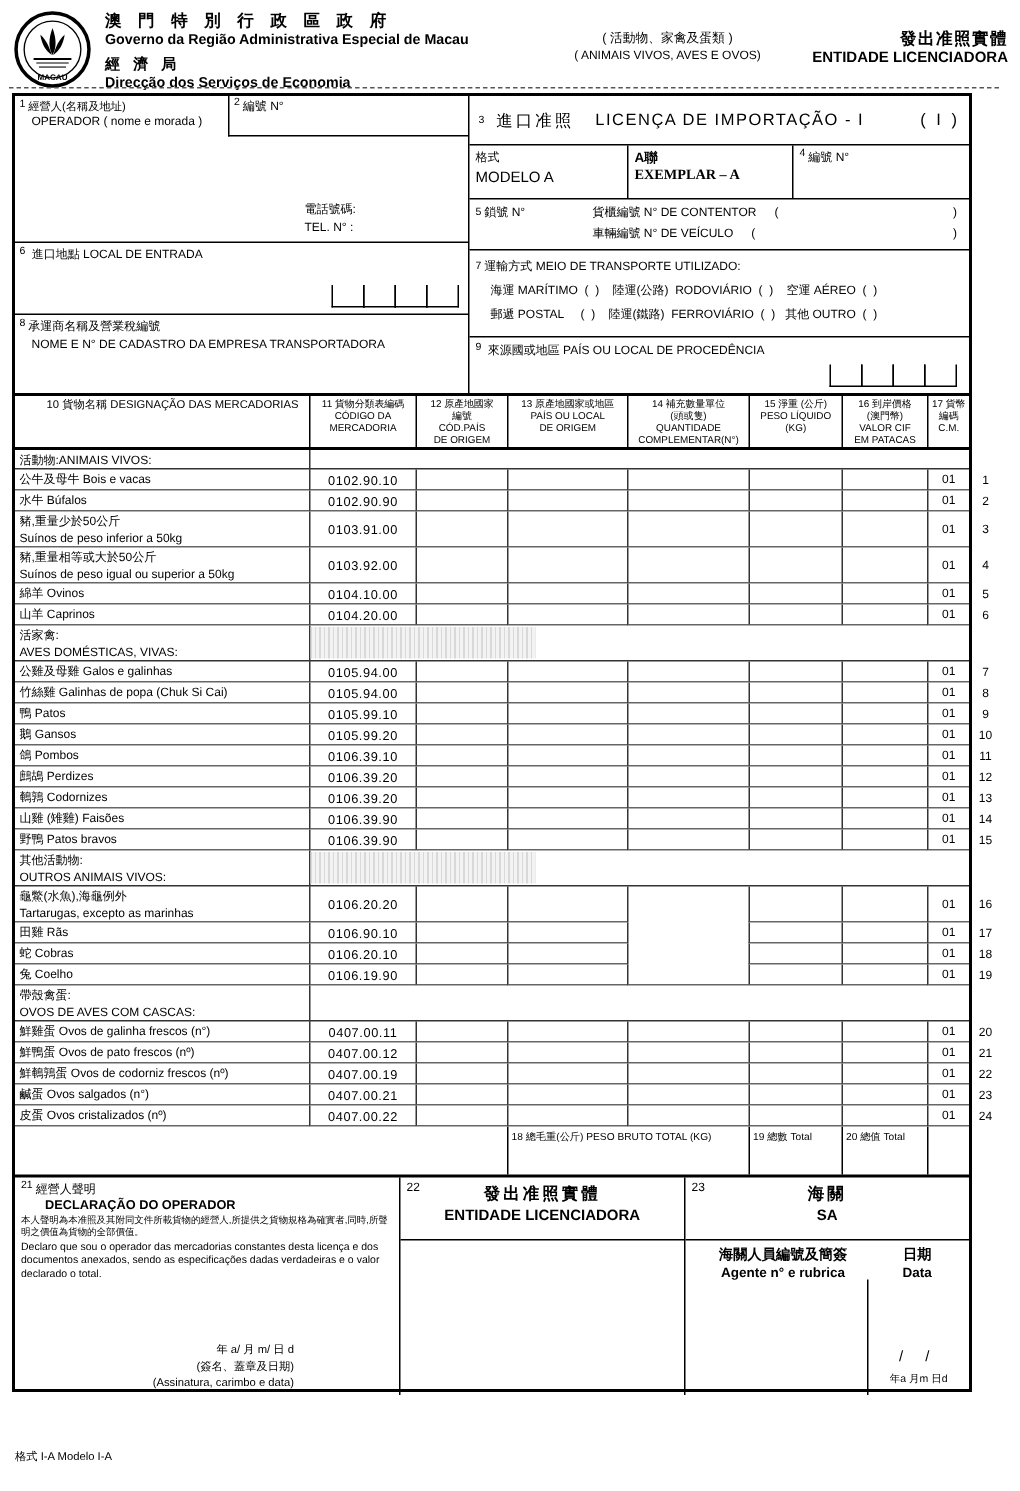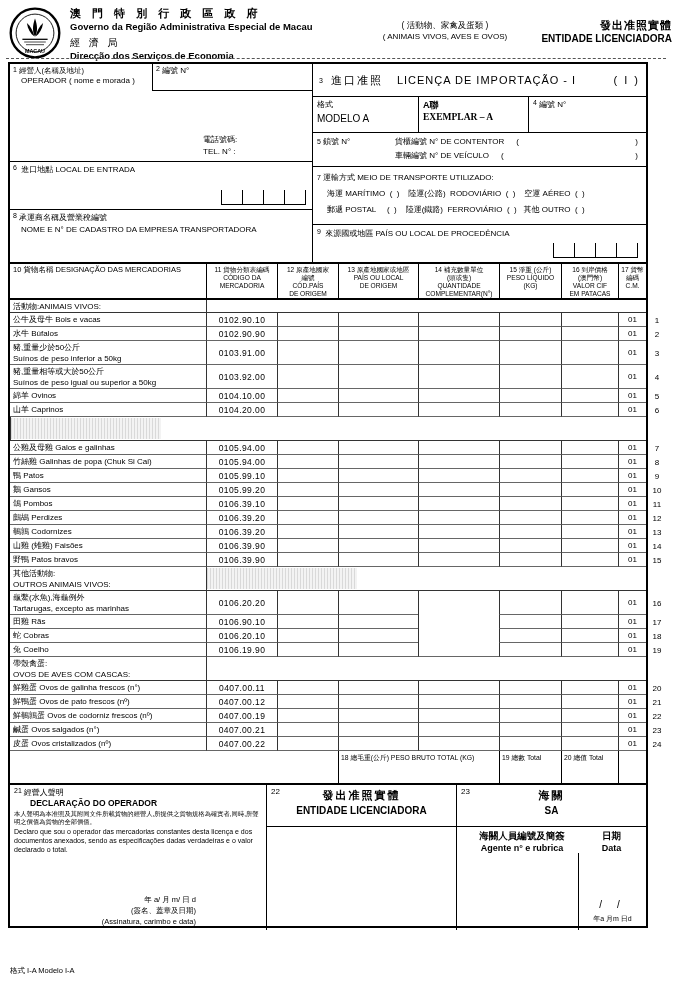--- a/index.html
+++ b/index.html
@@ -5,21 +5,21 @@
   * { box-sizing: border-box; margin: 0; padding: 0; }
   html,body { width: 680px; height: 994px; background: #fff; color: #000;
     font-family: "Liberation Sans", sans-serif; position: relative; overflow: hidden; }
 
   
   .page-header { display: flex; align-items: flex-start; padding: 6px 8px 0 8px; }
   .seal { width: 54px; height: 54px; flex: 0 0 54px; }
   .org-block { margin-left: 8px; width: 290px; }
   .org-cn { font-size: 11px; font-weight: bold; letter-spacing: 4px; }
   .org-pt { font-size: 9.5px; font-weight: bold; margin-bottom: 4px; }
-  .dep-cn { font-size: 10px; font-weight: normal; letter-spacing: 3px; }
+  .dep-cn { font-size: 10px; font-weight: bold; letter-spacing: 3px; }
   .dep-pt { font-size: 9.5px; font-weight: bold; }
   .cat-block { width: 170px; text-align: center; margin-top: 14px; }
   .cat-cn { font-size: 8.5px; }
   .cat-pt { font-size: 8px; }
   .ent-block { flex: 1; text-align: right; margin-top: 12px; }
   .ent-cn { font-size: 11px; font-weight: bold; letter-spacing: 1px; }
   .ent-pt { font-size: 10px; font-weight: bold; }
   .dashed-sep { position: absolute; left: 6px; right: 14px; top: 58px; border-top: 1px dashed #555; }
 
   
@@ -71,21 +71,21 @@
 
   .boxes { display: flex; position: absolute; }
   .f6-boxes { right: 6px; bottom: 4px; }
   .f9-boxes { right: 8px; bottom: 4px; }
   .box { width: 22px; height: 15px; border: 1px solid #000; border-top: none; margin-left: -1px; }
   .box:first-child { margin-left: 0; }
 
   
   .goods-header { display: flex; height: 36px; border-bottom: 2px solid #000; }
   .ghc { border-left: 1px solid #000; font-size: 6.6px; text-align: center; padding-top: 2px; line-height: 8px; }
-  .ghc:first-child { border-left: none; text-align: left; padding-left: 3px; font-size: 7.5px; }
+  .ghc:first-child { border-left: none; text-align: left; padding-left: 21px; font-size: 7.5px; }
   .hw0 { width: 196px; } .hw1 { width: 71px; } .hw2 { width: 61px; } .hw3 { width: 80px; }
   .hw4 { width: 81px; } .hw5 { width: 62px; } .hw6 { width: 57px; } .hw7 { flex: 1; }
 
   .grow { display: flex; position: relative; }
   .grow.h1 { height: 14px; } .grow.h2 { height: 24px; } .grow.s1 { height: 13px; } .grow.s2 { height: 24px; }
   .gc { border-left: 1px solid #333; border-bottom: 1px solid #666; height: 100%; }
   .glabel { width: 196px; border-left: none; padding: 1px 3px; line-height: 11px; font-size: 8px; }
   .gcode { width: 71px; text-align: center; font-size: 8.5px; letter-spacing: 0.4px;
            display: flex; align-items: center; justify-content: center; }
   .gc12 { width: 61px; } .gc13 { width: 80px; } .gc14 { width: 81px; } .gc15 { width: 62px; } .gc16 { width: 57px; }
@@ -377,20 +377,24 @@
         <div class="gc gcode">0104.20.00</div>
         <div class="gc gc12"></div>
         <div class="gc gc13"></div>
         <div class="gc gc14"></div>
         <div class="gc gc15"></div>
         <div class="gc gc16"></div>
         <div class="gc gcm">01</div>
         <div class="rownum">6</div>
       </div>
       <div class="grow s2 sec">
+        <div class="gc glabel">
+          <div>活家禽:</div>
+          <div>AVES DOMÉSTICAS, VIVAS:</div>
+        </div>
         <div class="gfill">
           <div class="hatch"></div>
         </div>
       </div>
       <div class="grow h1">
         <div class="gc glabel">
           <div>公雞及母雞 Galos e galinhas</div>
         </div>
         <div class="gc gcode">0105.94.00</div>
         <div class="gc gc12"></div>

